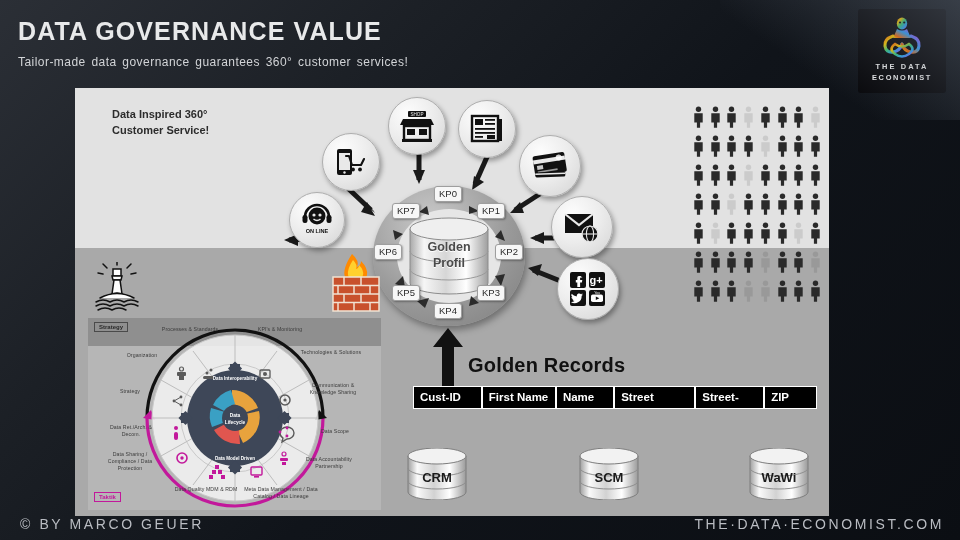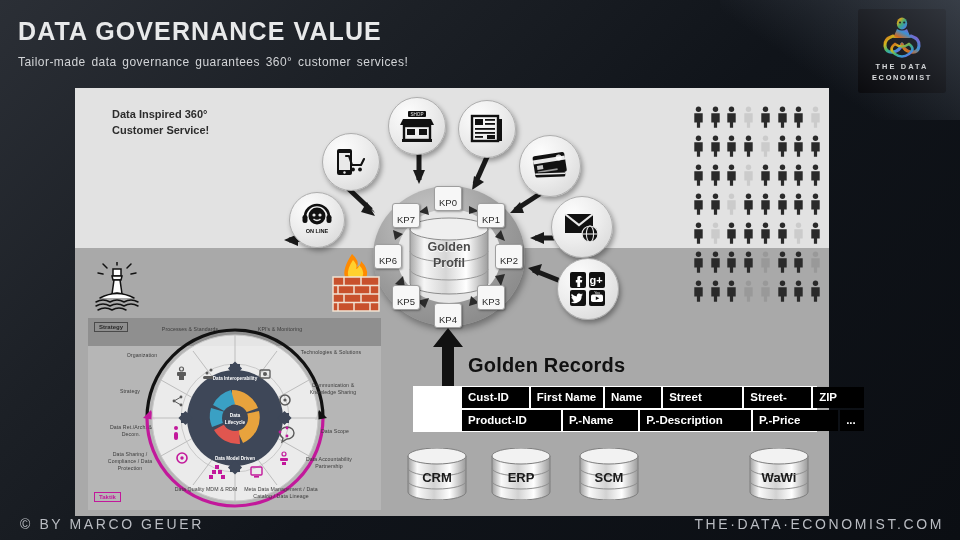--- a/index.html
+++ b/index.html
@@ -105,21 +105,21 @@
     width: 86px; height: 78px;
   }
   #cyl-label {
     position: absolute; left: 50%; top: 50%; transform: translate(-50%,-50%);
     text-align: center; color: #4a4a4a; font-size: 12.5px; font-weight: bold;
     line-height: 1.25; width: 80px; text-shadow: 0 1px 0 #fff;
   }
   .kp {
     position: absolute; background: #f7f7f7; border: 1px solid #9e9e9e;
     border-radius: 3px; font-size: 9.5px; color: #2b2b2b;
-    padding: 10px 4px 2px; box-shadow: 1px 1px 2px rgba(0,0,0,.3);
+    padding: 1px 4px 2px; box-shadow: 1px 1px 2px rgba(0,0,0,.3);
     font-family: "Liberation Sans", sans-serif; white-space: nowrap;
   }
 
   
   #dgf-title {
     position: absolute; left: 160px; top: 268px; width: 190px;
     text-align: center; color: #1f1f1f; font-size: 14.5px;
     font-weight: bold; line-height: 1.5;
   }
   #lighthouse { position: absolute; left: 88px; top: 262px; }
@@ -147,21 +147,21 @@
   
   #gr-arrow { position: absolute; left: 432px; top: 328px; }
   #gr-title {
     position: absolute; left: 468px; top: 354px;
     color: #111; font-size: 20px; font-weight: bold; letter-spacing: .2px;
   }
   #gr-table {
     position: absolute; left: 413px; top: 386px; width: 404px;
     background: #fff; padding: 1px;
   }
-  .gr-row { display: flex; width: 100%; margin-left: 48px; }
+  .gr-row { display: flex; width: 100%; }
   .gr-row + .gr-row { margin-top: 2px; }
   .gr-cell {
     background: #000; color: #fff; font-size: 11.5px; font-weight: bold;
     padding: 3px 6px 4px; white-space: nowrap; overflow: hidden;
     margin-right: 2px; height: 21px; line-height: 14px;
   }
   .gr-cell:last-child { margin-right: 0; }
 
   
   #dbs { position: absolute; left: 406px; top: 448px; width: 416px; height: 56px; }
@@ -895,27 +895,20 @@
 
   <div id="gr-table">
     <div class="gr-row" id="gr-row-0">
         <div class="gr-cell" style="width: 74px;">Cust-ID</div>
         <div class="gr-cell" style="width: 80px;">First Name</div>
         <div class="gr-cell" style="width: 62px;">Name</div>
         <div class="gr-cell" style="width: 88px;">Street</div>
         <div class="gr-cell" style="width: 74px;">Street-</div>
         <div class="gr-cell" style="width: 56px;">ZIP</div>
       </div>
-    <div class="gr-row" id="gr-row-1">
-        <div class="gr-cell" style="width: 100px;">Product-ID</div>
-        <div class="gr-cell" style="width: 76px;">P.-Name</div>
-        <div class="gr-cell" style="width: 112px;">P.-Description</div>
-        <div class="gr-cell" style="width: 86px;">P.-Price</div>
-        <div class="gr-cell" style="width: 24px;">...</div>
-      </div>
   </div>
 
   <div id="dbs">
       <div class="db" style="left: 0px;">
         <svg viewBox="0 0 62 52" style="position:absolute;left:0;top:0;width:62px;height:52px">
           <defs>
             <linearGradient id="dbg0" x1="0" y1="0" x2="1" y2="0">
               <stop offset="0%" stop-color="#9f9f9f"></stop>
               <stop offset="16%" stop-color="#fafafa"></stop>
               <stop offset="45%" stop-color="#d2d2d2"></stop>
@@ -923,38 +916,20 @@
               <stop offset="100%" stop-color="#9a9a9a"></stop>
             </linearGradient>
           </defs>
           <path d="M2 8 v36 a29 8 0 0 0 58 0 v-36 z" fill="url(#dbg0)" stroke="#7d7d7d"></path>
           <ellipse cx="31" cy="8" rx="29" ry="8" fill="#f2f2f2" stroke="#7d7d7d"></ellipse>
           <path d="M2 20 a29 8 0 0 0 58 0" fill="none" stroke="#8e8e8e"></path>
           <path d="M2 33 a29 8 0 0 0 58 0" fill="none" stroke="#8e8e8e"></path>
         </svg>
         <div class="db-label">CRM</div>
       </div>
-      <div class="db" style="left: 84px;">
-        <svg viewBox="0 0 62 52" style="position:absolute;left:0;top:0;width:62px;height:52px">
-          <defs>
-            <linearGradient id="dbg1" x1="0" y1="0" x2="1" y2="0">
-              <stop offset="0%" stop-color="#9f9f9f"></stop>
-              <stop offset="16%" stop-color="#fafafa"></stop>
-              <stop offset="45%" stop-color="#d2d2d2"></stop>
-              <stop offset="72%" stop-color="#ffffff"></stop>
-              <stop offset="100%" stop-color="#9a9a9a"></stop>
-            </linearGradient>
-          </defs>
-          <path d="M2 8 v36 a29 8 0 0 0 58 0 v-36 z" fill="url(#dbg1)" stroke="#7d7d7d"></path>
-          <ellipse cx="31" cy="8" rx="29" ry="8" fill="#f2f2f2" stroke="#7d7d7d"></ellipse>
-          <path d="M2 20 a29 8 0 0 0 58 0" fill="none" stroke="#8e8e8e"></path>
-          <path d="M2 33 a29 8 0 0 0 58 0" fill="none" stroke="#8e8e8e"></path>
-        </svg>
-        <div class="db-label">ERP</div>
-      </div>
       <div class="db" style="left: 172px;">
         <svg viewBox="0 0 62 52" style="position:absolute;left:0;top:0;width:62px;height:52px">
           <defs>
             <linearGradient id="dbg2" x1="0" y1="0" x2="1" y2="0">
               <stop offset="0%" stop-color="#9f9f9f"></stop>
               <stop offset="16%" stop-color="#fafafa"></stop>
               <stop offset="45%" stop-color="#d2d2d2"></stop>
               <stop offset="72%" stop-color="#ffffff"></stop>
               <stop offset="100%" stop-color="#9a9a9a"></stop>
             </linearGradient>

